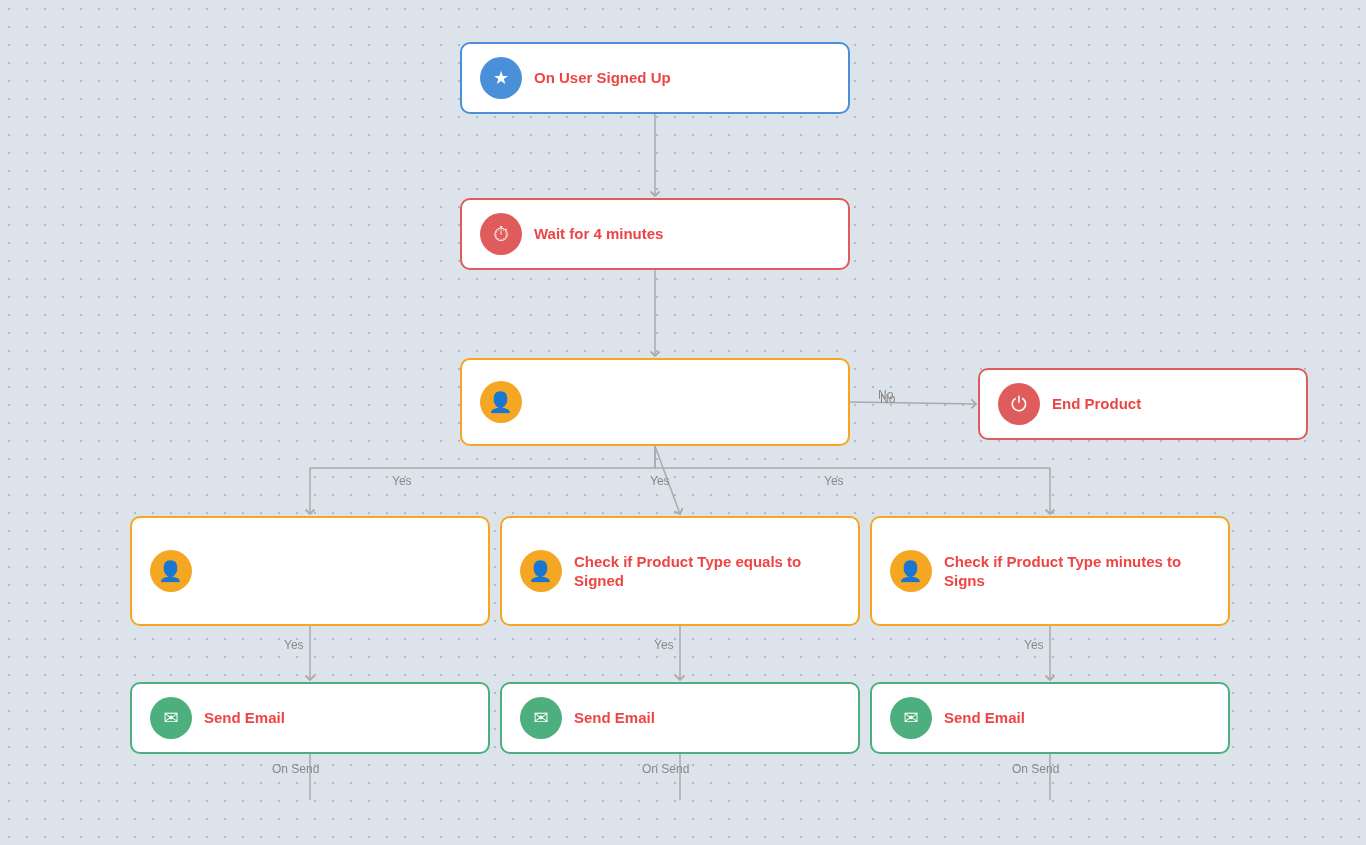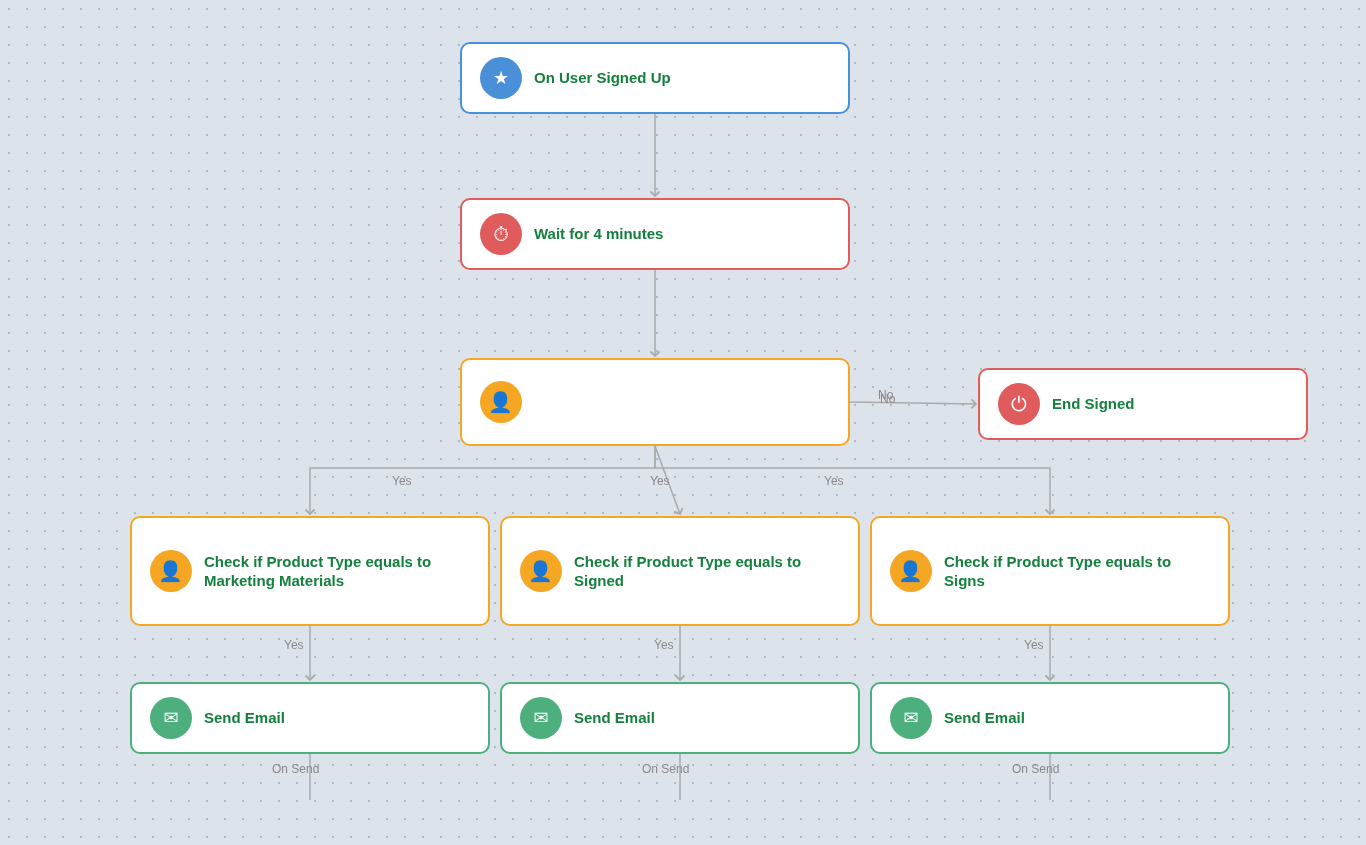--- a/index.html
+++ b/index.html
@@ -36,21 +36,21 @@
       display: flex;
       align-items: center;
       justify-content: center;
       flex-shrink: 0;
       color: #fff;
       font-size: 18px;
     }
     .node-label {
       font-size: 15px;
       font-weight: 600;
-      color: #15803d;
+      color: #ef4444;
       line-height: 1.3;
     }
 
     
     .border-blue { border: 2px solid #4a90d9; }
     .border-red  { border: 2px solid #e05c5c; }
     .border-orange { border: 2px solid #f5a623; }
     .border-green { border: 2px solid #4caf7d; }
 
     .icon-blue   { background: #4a90d9; }
@@ -138,36 +138,35 @@
     <div class="node-icon icon-red" style="font-size:20px;">⏱</div>
     <span class="node-label">Wait for 4 minutes</span>
   </div>
 
   <div class="node border-orange" style="left:460px; top:358px; width:390px; height:88px;">
     <div class="node-icon icon-orange" style="font-size:20px;">👤</div>
   </div>
 
   <div class="node border-red" style="left:978px; top:368px; width:330px; height:72px;">
     <div class="node-icon icon-red" style="font-size:20px;">⏻</div>
-    <span class="node-label">End Signed</span>
+    <span class="node-label">End Product</span>
   </div>
 
   <div class="node border-orange" style="left:130px; top:516px; width:360px; height:110px;">
     <div class="node-icon icon-orange" style="font-size:20px;">👤</div>
-    <span class="node-label">Check if Product Type equals to Marketing Materials</span>
   </div>
 
   <div class="node border-orange" style="left:500px; top:516px; width:360px; height:110px;">
     <div class="node-icon icon-orange" style="font-size:20px;">👤</div>
     <span class="node-label">Check if Product Type equals to Signed</span>
   </div>
 
   <div class="node border-orange" style="left:870px; top:516px; width:360px; height:110px;">
     <div class="node-icon icon-orange" style="font-size:20px;">👤</div>
-    <span class="node-label">Check if Product Type equals to Signs</span>
+    <span class="node-label">Check if Product Type minutes to Signs</span>
   </div>
 
   <div class="node border-green" style="left:130px; top:682px; width:360px; height:72px;">
     <div class="node-icon icon-green" style="font-size:18px;">✉</div>
     <span class="node-label">Send Email</span>
   </div>
 
   <div class="node border-green" style="left:500px; top:682px; width:360px; height:72px;">
     <div class="node-icon icon-green" style="font-size:18px;">✉</div>
     <span class="node-label">Send Email</span>

